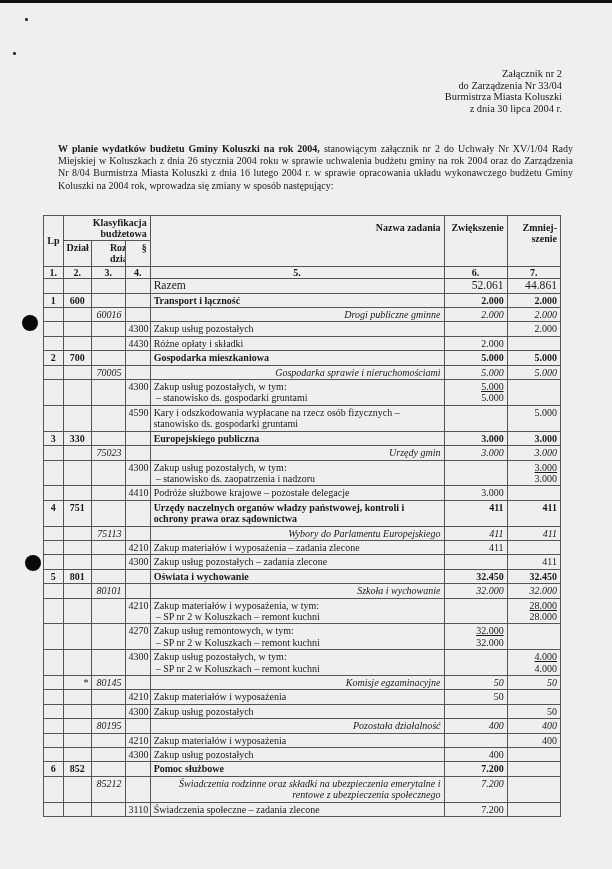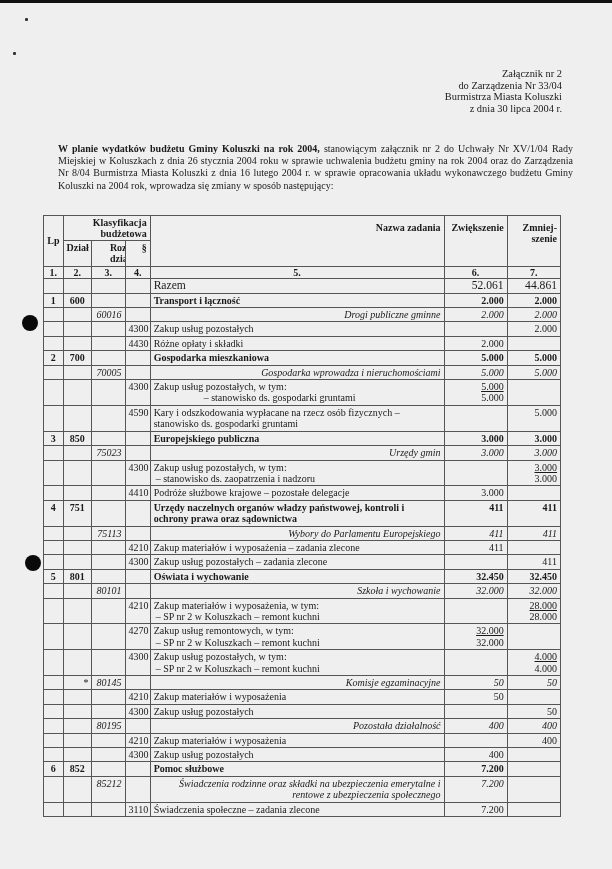--- a/index.html
+++ b/index.html
@@ -149,32 +149,32 @@
         <td class="ctr"></td>
         <td>Gospodarka mieszkaniowa</td>
         <td class="num">5.000</td>
         <td class="num">5.000</td>
       </tr>
       <tr class="rozdzial">
         <td class="ctr"></td>
         <td class="ctr"></td>
         <td class="ctr">70005</td>
         <td class="ctr"></td>
-        <td>Gospodarka wprowadza i nieruchomościami</td>
+        <td>Gospodarka sprawie i nieruchomościami</td>
         <td class="num">5.000</td>
         <td class="num">5.000</td>
       </tr>
       <tr class="par">
         <td class="ctr"></td>
         <td class="ctr"></td>
         <td class="ctr"></td>
         <td class="ctr">4300</td>
         <td>
           <span class="cell-line">Zakup usług pozostałych, w tym:</span>
-          <span class="cell-line" style="padding-left: 2px; margin-left: 48px;">–  stanowisko ds. gospodarki gruntami</span>
+          <span class="cell-line" style="padding-left: 2px;">–  stanowisko ds. gospodarki gruntami</span>
         </td>
         <td class="num">
           <span class="cell-line u">5.000</span>
           <span class="cell-line">5.000</span>
         </td>
         <td class="num">
           <span class="cell-line">&nbsp;</span>
           <span class="cell-line">&nbsp;</span>
         </td>
       </tr>
@@ -182,21 +182,21 @@
         <td class="ctr"></td>
         <td class="ctr"></td>
         <td class="ctr"></td>
         <td class="ctr">4590</td>
         <td>Kary i odszkodowania wypłacane na rzecz osób fizycznych – stanowisko ds. gospodarki gruntami</td>
         <td class="num"></td>
         <td class="num">5.000</td>
       </tr>
       <tr class="dzial">
         <td class="ctr">3</td>
-        <td class="ctr">850</td>
+        <td class="ctr">330</td>
         <td class="ctr"></td>
         <td class="ctr"></td>
         <td>Europejskiego publiczna</td>
         <td class="num">3.000</td>
         <td class="num">3.000</td>
       </tr>
       <tr class="rozdzial">
         <td class="ctr"></td>
         <td class="ctr"></td>
         <td class="ctr">75023</td>

